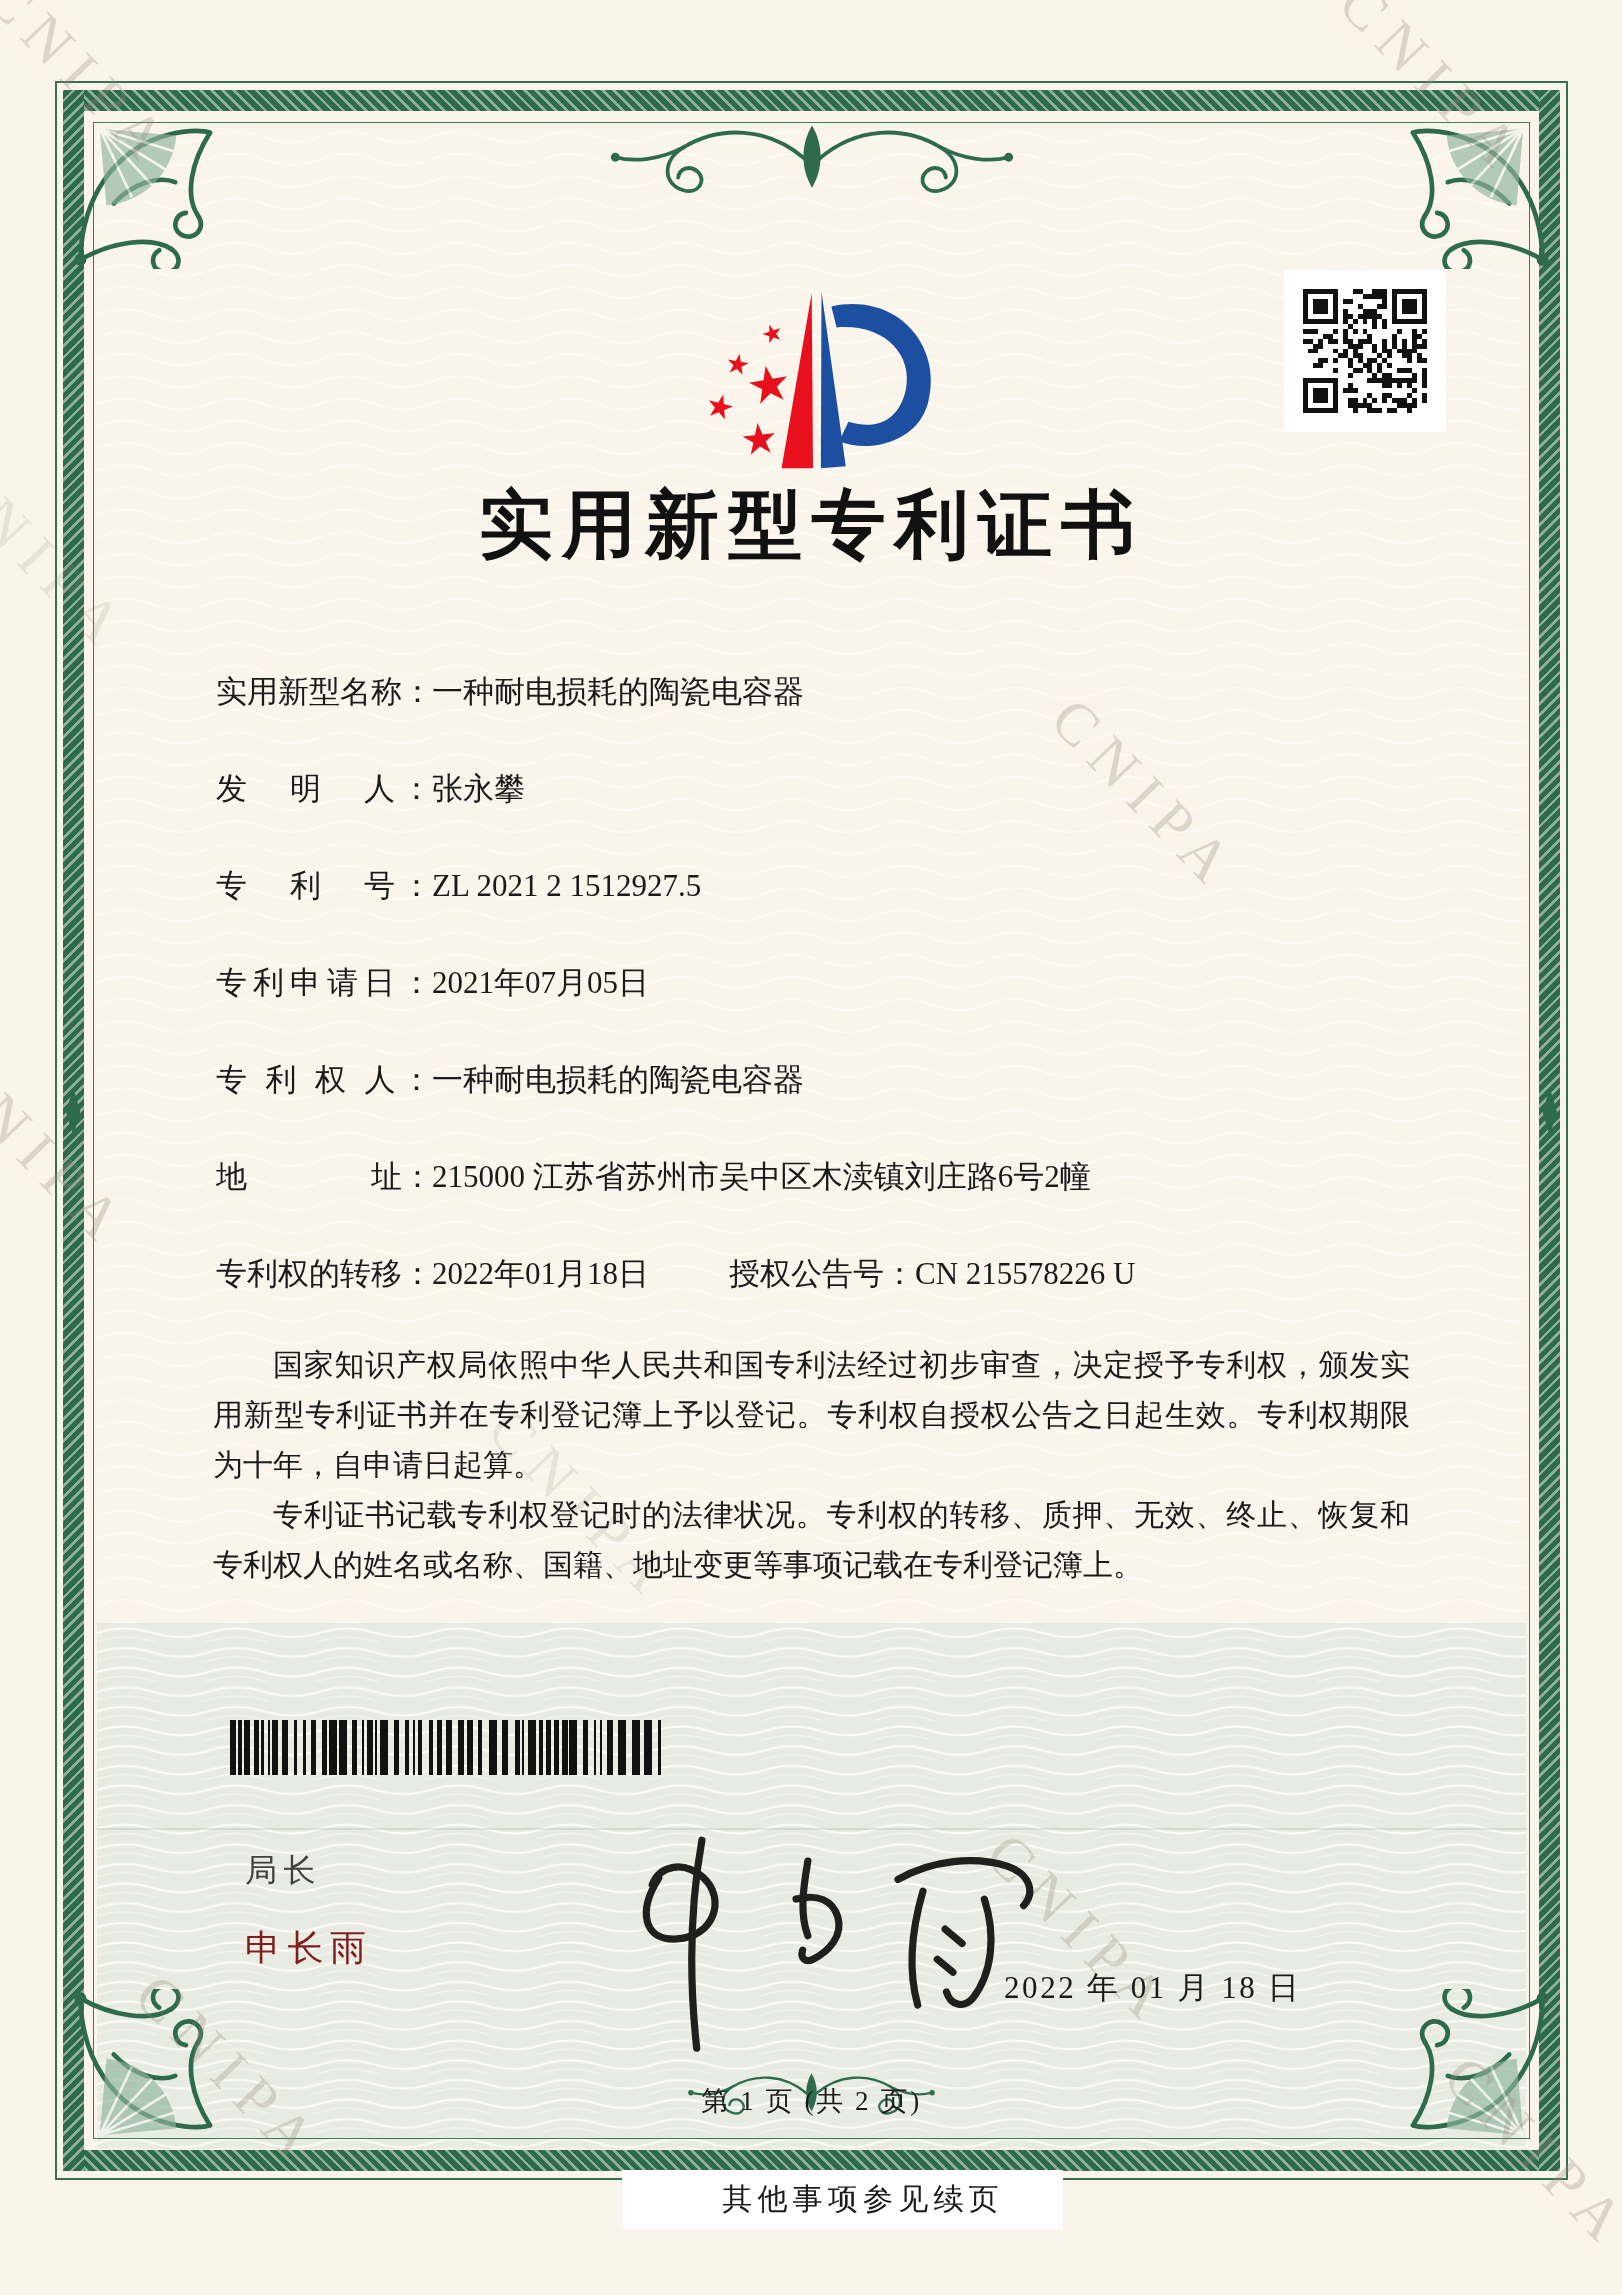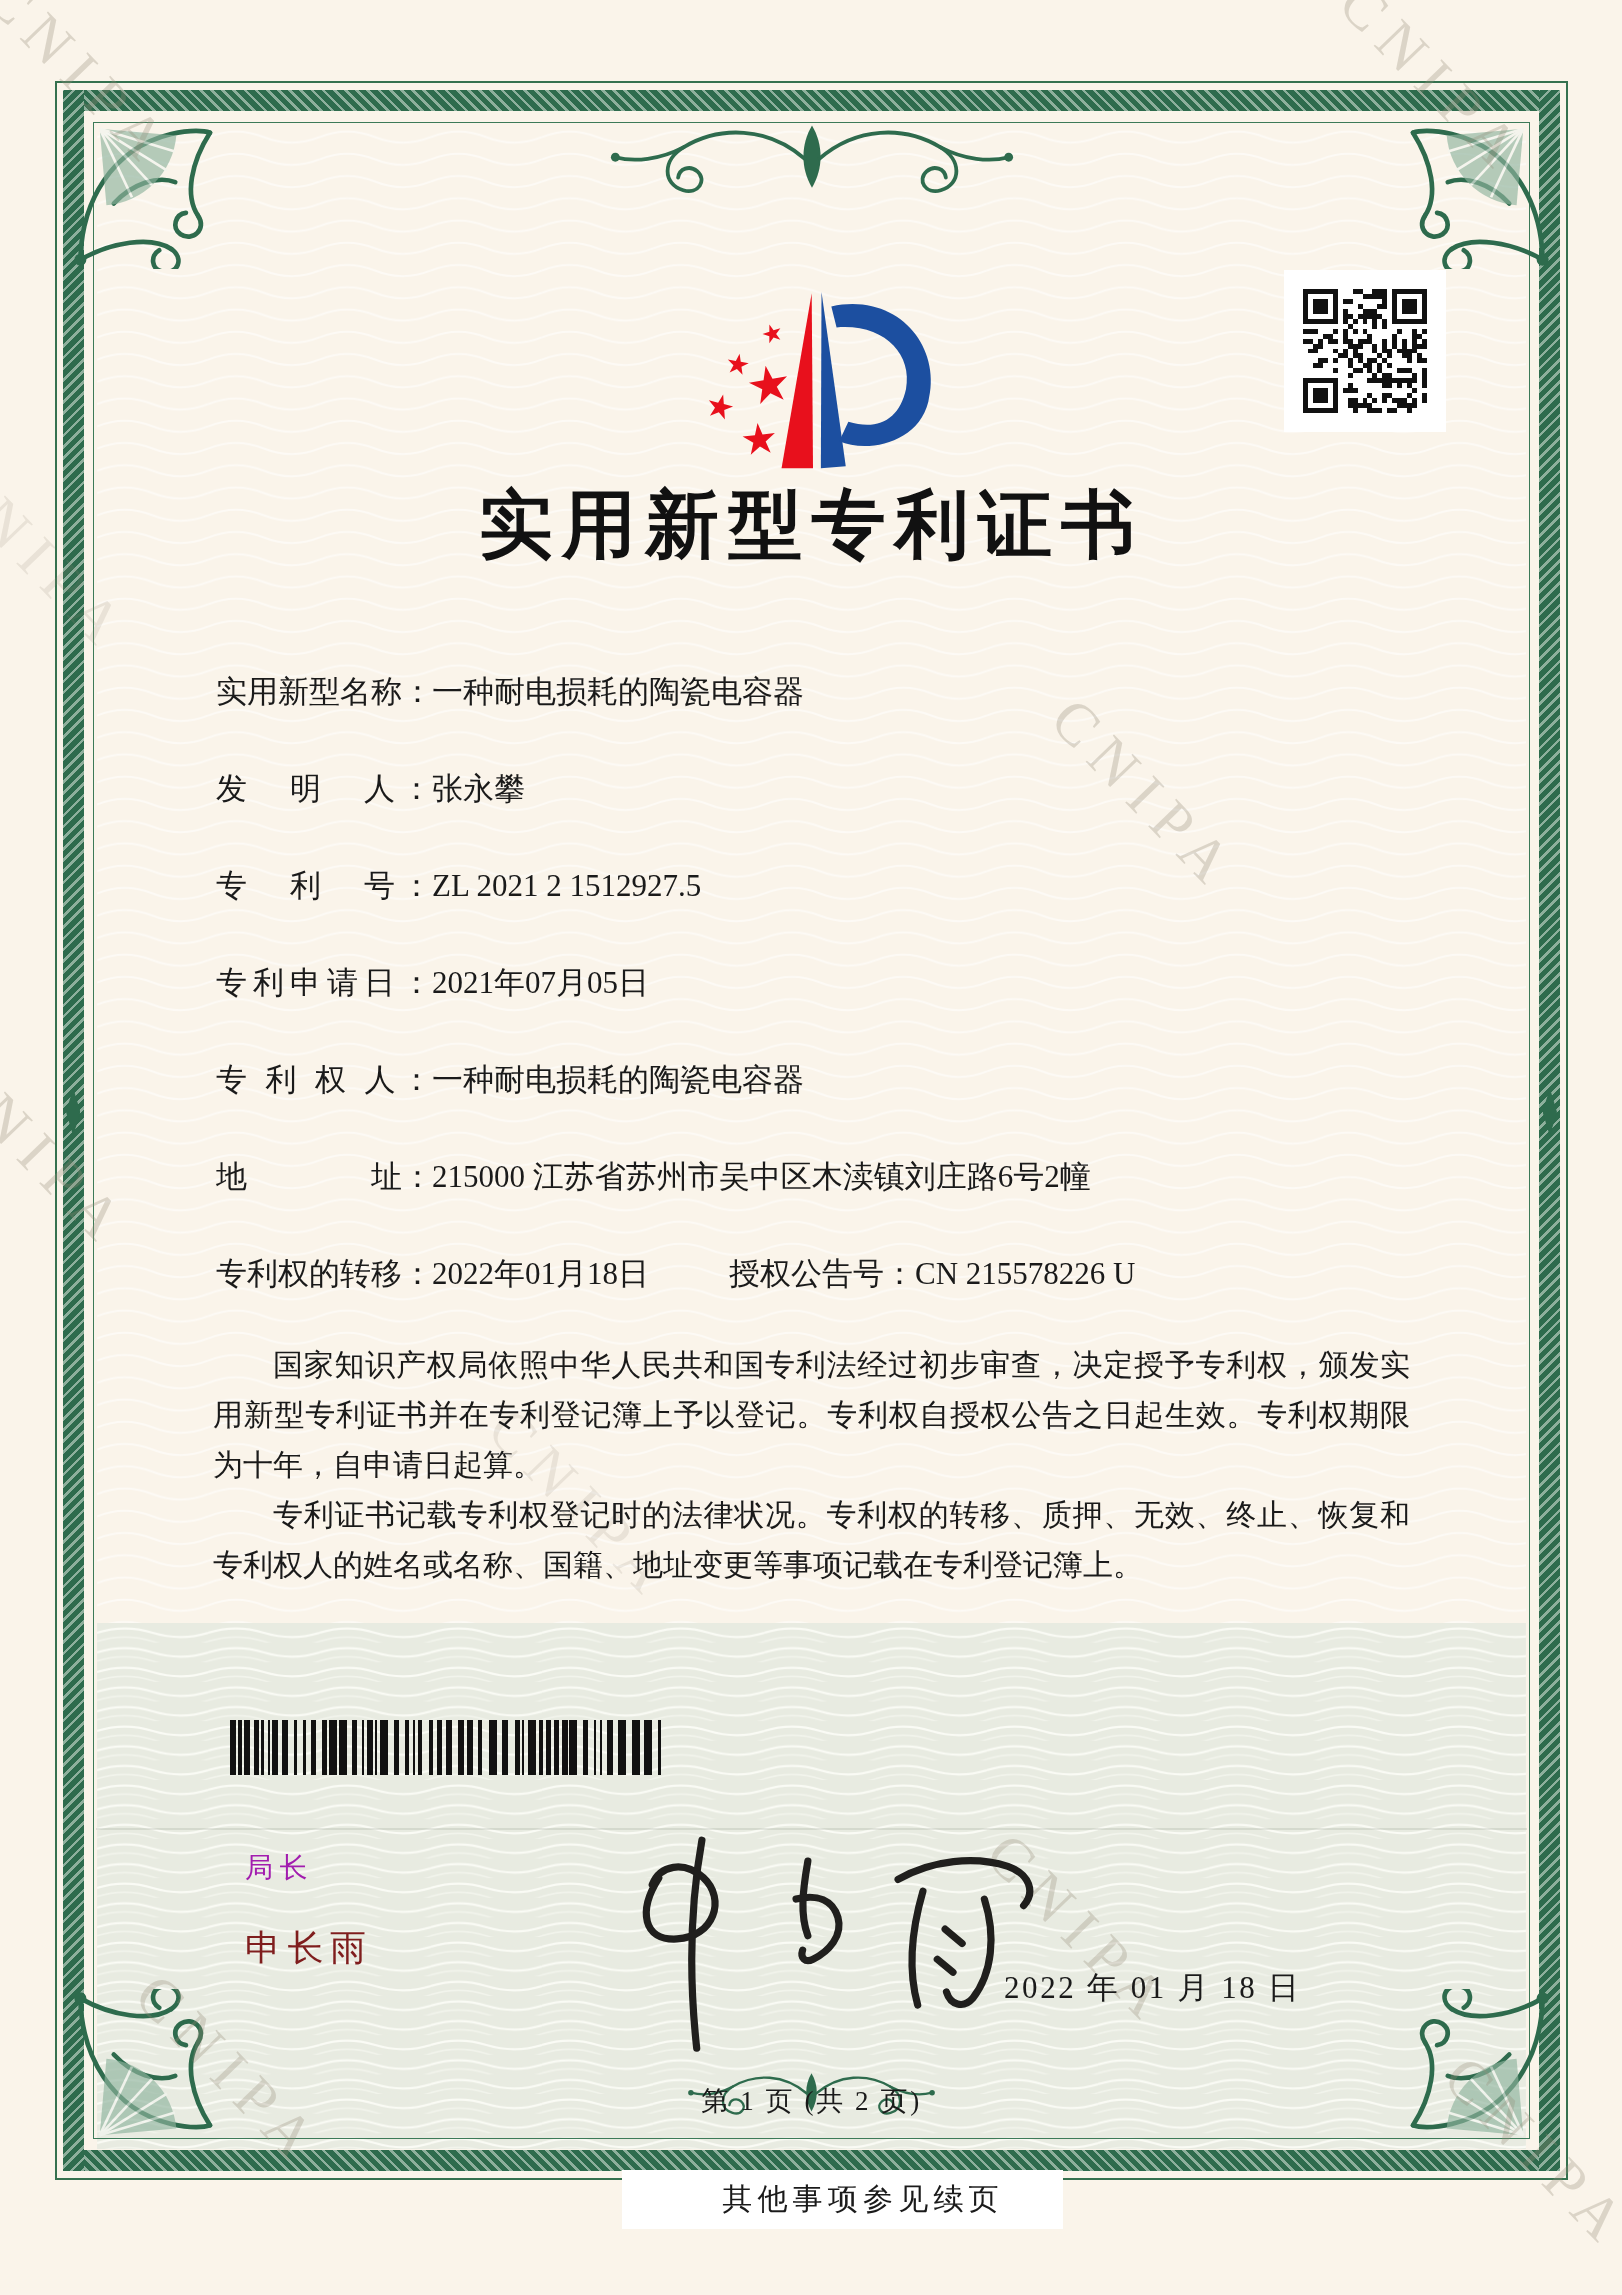--- a/index.html
+++ b/index.html
@@ -38,22 +38,22 @@
   .title{left:0;right:0;top:476px;text-align:center;font-size:74px;font-weight:700;
          letter-spacing:9.2px;color:#111;}
   .fields{left:216px;right:213px;top:671px;}
   .field-row{height:97px;font-size:31px;line-height:42px;white-space:nowrap;}
   .field-label{display:inline-block;width:216px;text-align:justify;text-align-last:justify;}
   .field-label2{display:inline-block;margin-left:80px;}
   .paras{left:213px;right:213px;top:1340px;font-size:30px;line-height:50px;text-align:justify;}
   .paras p{margin:0;text-indent:2em;}
   .barcode-box{left:230px;top:1720px;width:435px;height:55px;}
   .band-divider{left:96px;right:96px;top:1828px;height:2px;background:rgba(110,122,104,.16);z-index:2;}
-  .post-label{left:245px;top:1849px;font-size:28px;letter-spacing:6.5px;
-              font-family:"Liberation Sans","DejaVu Sans",sans-serif;font-weight:500;color:#a21caf;}
+  .post-label{left:245px;top:1849px;font-size:32px;letter-spacing:6.5px;
+              font-family:"Liberation Sans","DejaVu Sans",sans-serif;font-weight:500;color:#404040;}
   .post-name{left:245px;top:1924px;font-size:36px;letter-spacing:6.5px;
               font-family:"Liberation Sans","DejaVu Sans",sans-serif;font-weight:500;color:#7f1d1d;}
   .signature{left:592px;top:1801px;width:484px;height:255px;z-index:4;}
   .grant-date{left:1004px;top:1967px;font-size:31px;letter-spacing:2.6px;}
   .page-info{left:0;right:0;top:2083px;text-align:center;font-size:27px;letter-spacing:2.6px;}
   .cont-strip{left:622px;top:2170px;width:400px;height:59px;background:#ffffff;z-index:4;
               display:flex;align-items:center;justify-content:center;padding-left:41px;}
   .cont-note{font-size:30px;letter-spacing:5.2px;color:#1a1a1a;}
 </style>
 </head>

